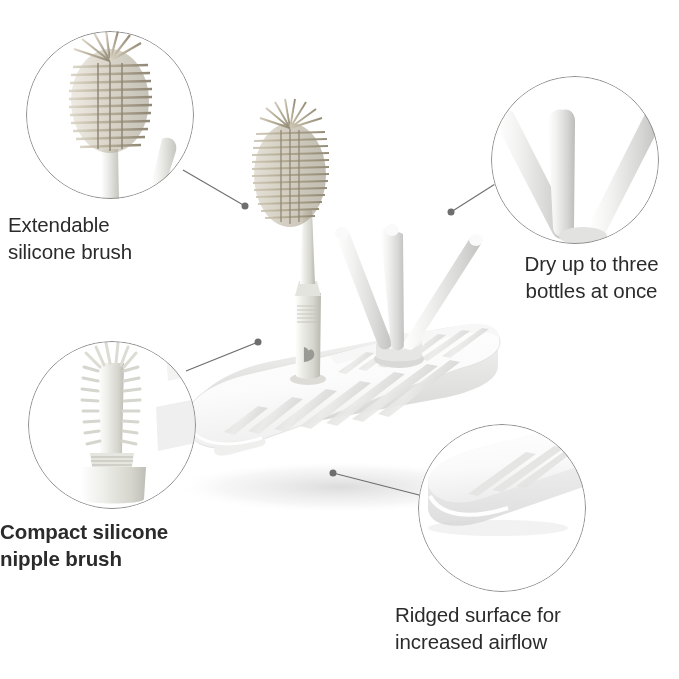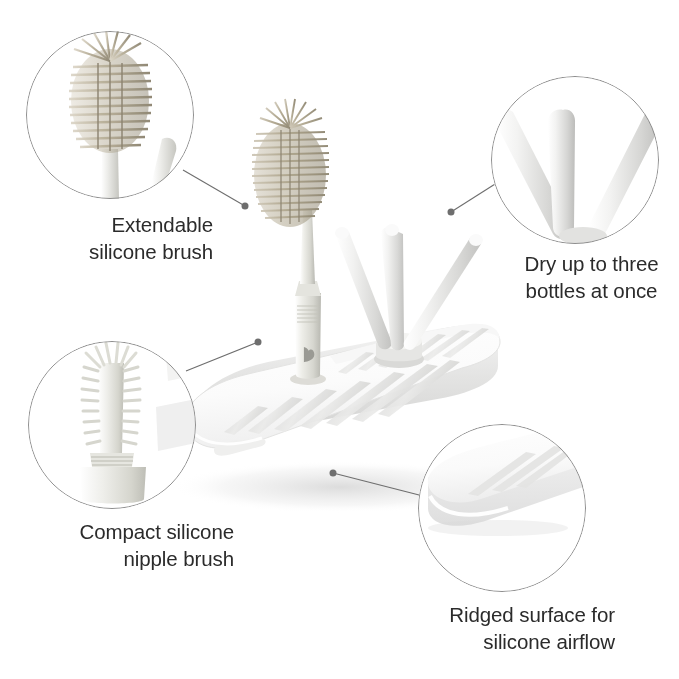--- a/index.html
+++ b/index.html
@@ -43,21 +43,21 @@
   .label{
     position:absolute;
     color:#2b2b2b;
     font-family:"Liberation Sans", sans-serif;
     font-size:20.5px;
     line-height:27px;
     letter-spacing:-0.1px;
     white-space:pre-line;
     font-weight:400;
   }
-  .label.center{text-align:right;}
+  .label.center{text-align:left;}
   .label.left{text-align:center;}
 
   
   .dot{
     position:absolute;
     width:7px;height:7px;border-radius:50%;
     background:#6e6e6e;
     transform:translate(-50%,-50%);
   }
 </style>
@@ -405,20 +405,20 @@
     </div>
   </div>
 
   <div class="layer" id="label-layer">
     <div class="label center" style="left:8px;top:211px;width:205px;">Extendable
 silicone brush</div>
 
     <div class="label left" style="left:504px;top:250px;width:175px;">Dry up to three
 bottles at once</div>
 
-    <div class="label center" style="left:19px;top:518px;width:215px;">Compact silicone
+    <div class="label center" style="left:0;top:518px;width:215px;font-weight:bold;">Compact silicone
 nipple brush</div>
 
     <div class="label center" style="left:395px;top:601px;width:220px;">Ridged surface for
-silicone airflow</div>
+increased airflow</div>
   </div>
 
 </div>
 
 </body></html>

